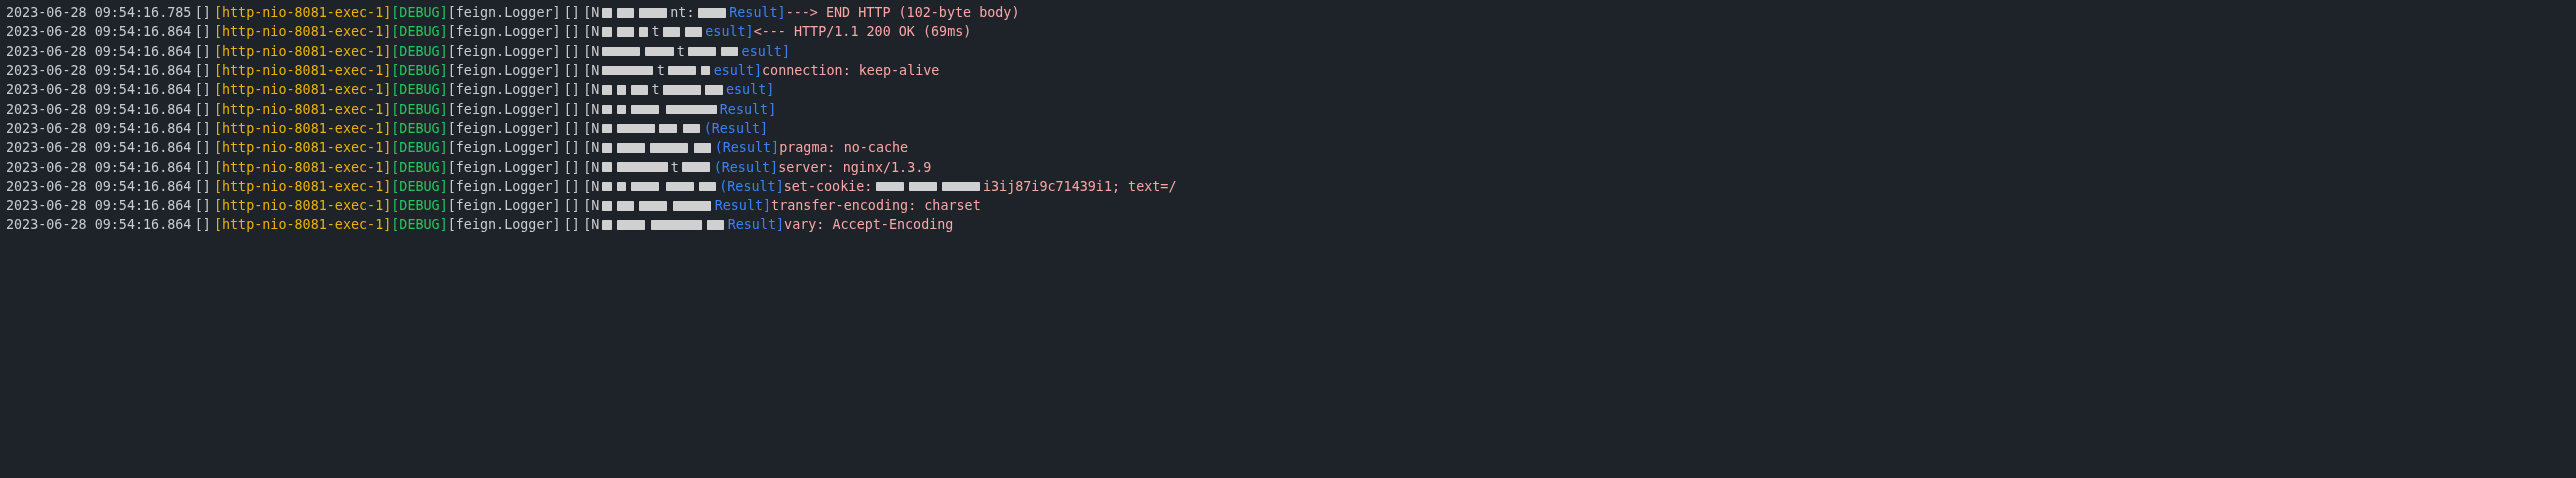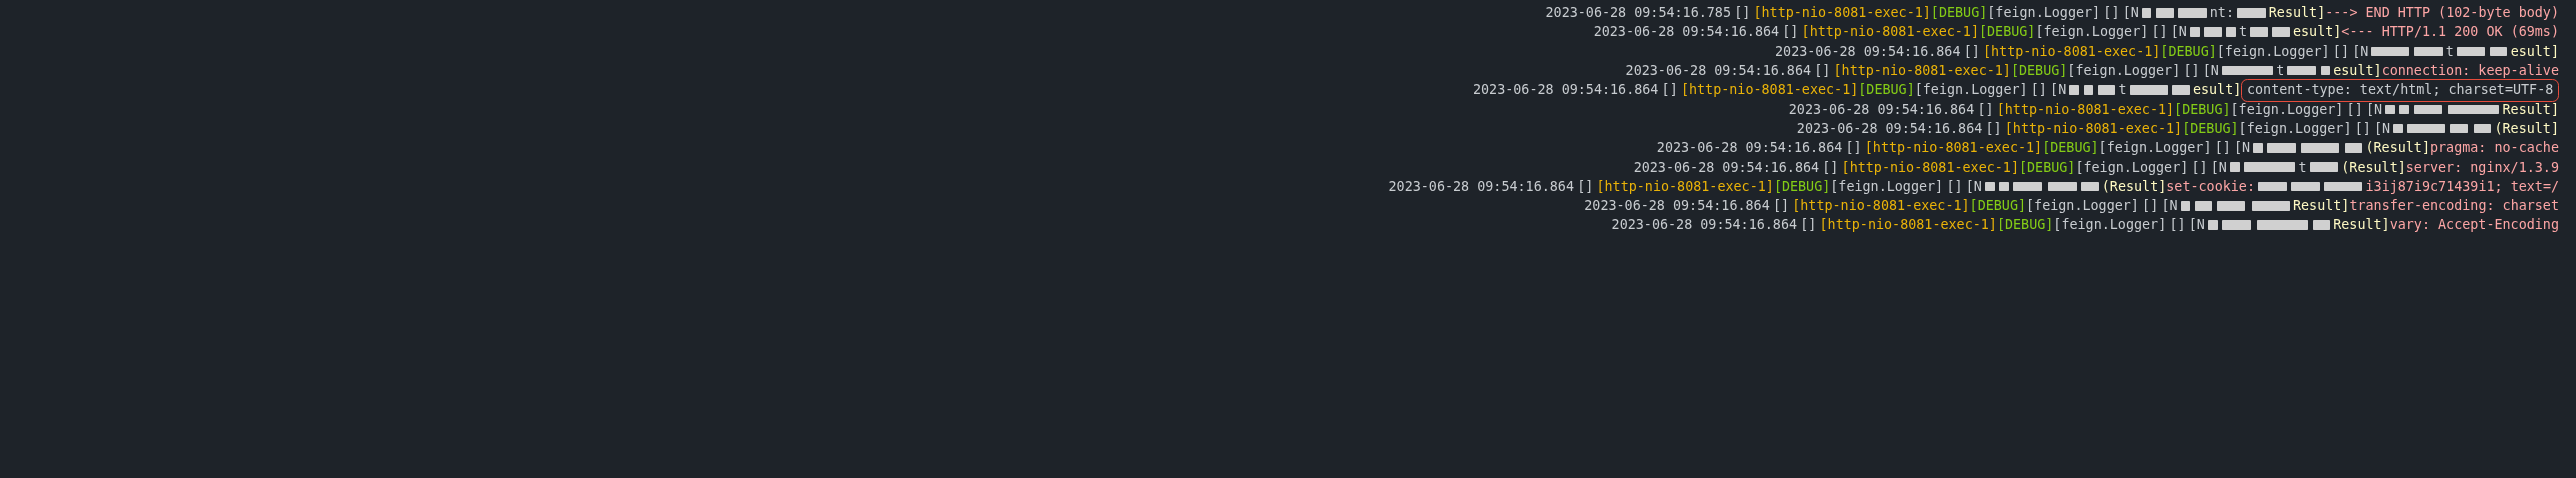--- a/index.html
+++ b/index.html
@@ -13,36 +13,35 @@
       font-size: 13.4px;
       line-height: 1.45;
       color: #c8ccd0;
       padding: 3.2px 0;
       white-space: nowrap;
       overflow: hidden;
     }
     .log-line {
       display: flex;
       align-items: center;
-      padding: 0 17px;
+      padding: 0 6px;
       height: 19.3px;
-      justify-content: flex-end;
     }
     .timestamp {
       color: #c8ccd0;
     }
     .bracket-empty {
       color: #c8ccd0;
       margin: 0 3.2px;
     }
     .thread {
       color: #eab308;
     }
     .level {
-      color: #84cc16;
+      color: #22c55e;
     }
     .logger {
       color: #c8ccd0;
     }
     .redacted-area {
       display: inline-flex;
       align-items: center;
       gap: 4.7px;
       margin: 0 3.2px;
     }
@@ -51,21 +50,21 @@
       background-color: #d0d0d0;
       height: 9.5px;
       border-radius: 0.8px;
     }
     .redact-block.w1 { width: 9.5px; }
     .redact-block.w2 { width: 17.4px; }
     .redact-block.w3 { width: 28.4px; }
     .redact-block.w4 { width: 38px; }
     .redact-block.w5 { width: 51px; }
     .result-label {
-      color: #fef9c3;
+      color: #3b82f6;
     }
     .message {
       color: #fca5a5;
     }
     .highlighted {
       border: 1.6px solid #e74c3c;
       border-radius: 6.3px;
       padding: 0.8px 4.7px;
       color: #c8ccd0;
     }
@@ -165,21 +164,20 @@
         <span class="redact-block w1"></span>
         <span class="redact-block w1"></span>
         <span class="redact-block w2"></span>
       </span>
       <span>t</span>
       <span class="redacted-area">
         <span class="redact-block w4"></span>
         <span class="redact-block w2"></span>
       </span>
       <span class="result-label">esult]</span> 
-      <span class="highlighted">content-type: text/html; charset=UTF-8</span>
     </div>
     <div class="log-line">
       <span class="timestamp">2023-06-28 09:54:16.864</span>
       <span class="bracket-empty"> [] </span>
       <span class="thread">[http-nio-8081-exec-1]</span> 
       <span class="level">[DEBUG]</span> 
       <span class="logger">[feign.Logger]</span>
       <span class="bracket-empty"> [] </span>
       <span>[N</span>
       <span class="redacted-area">

